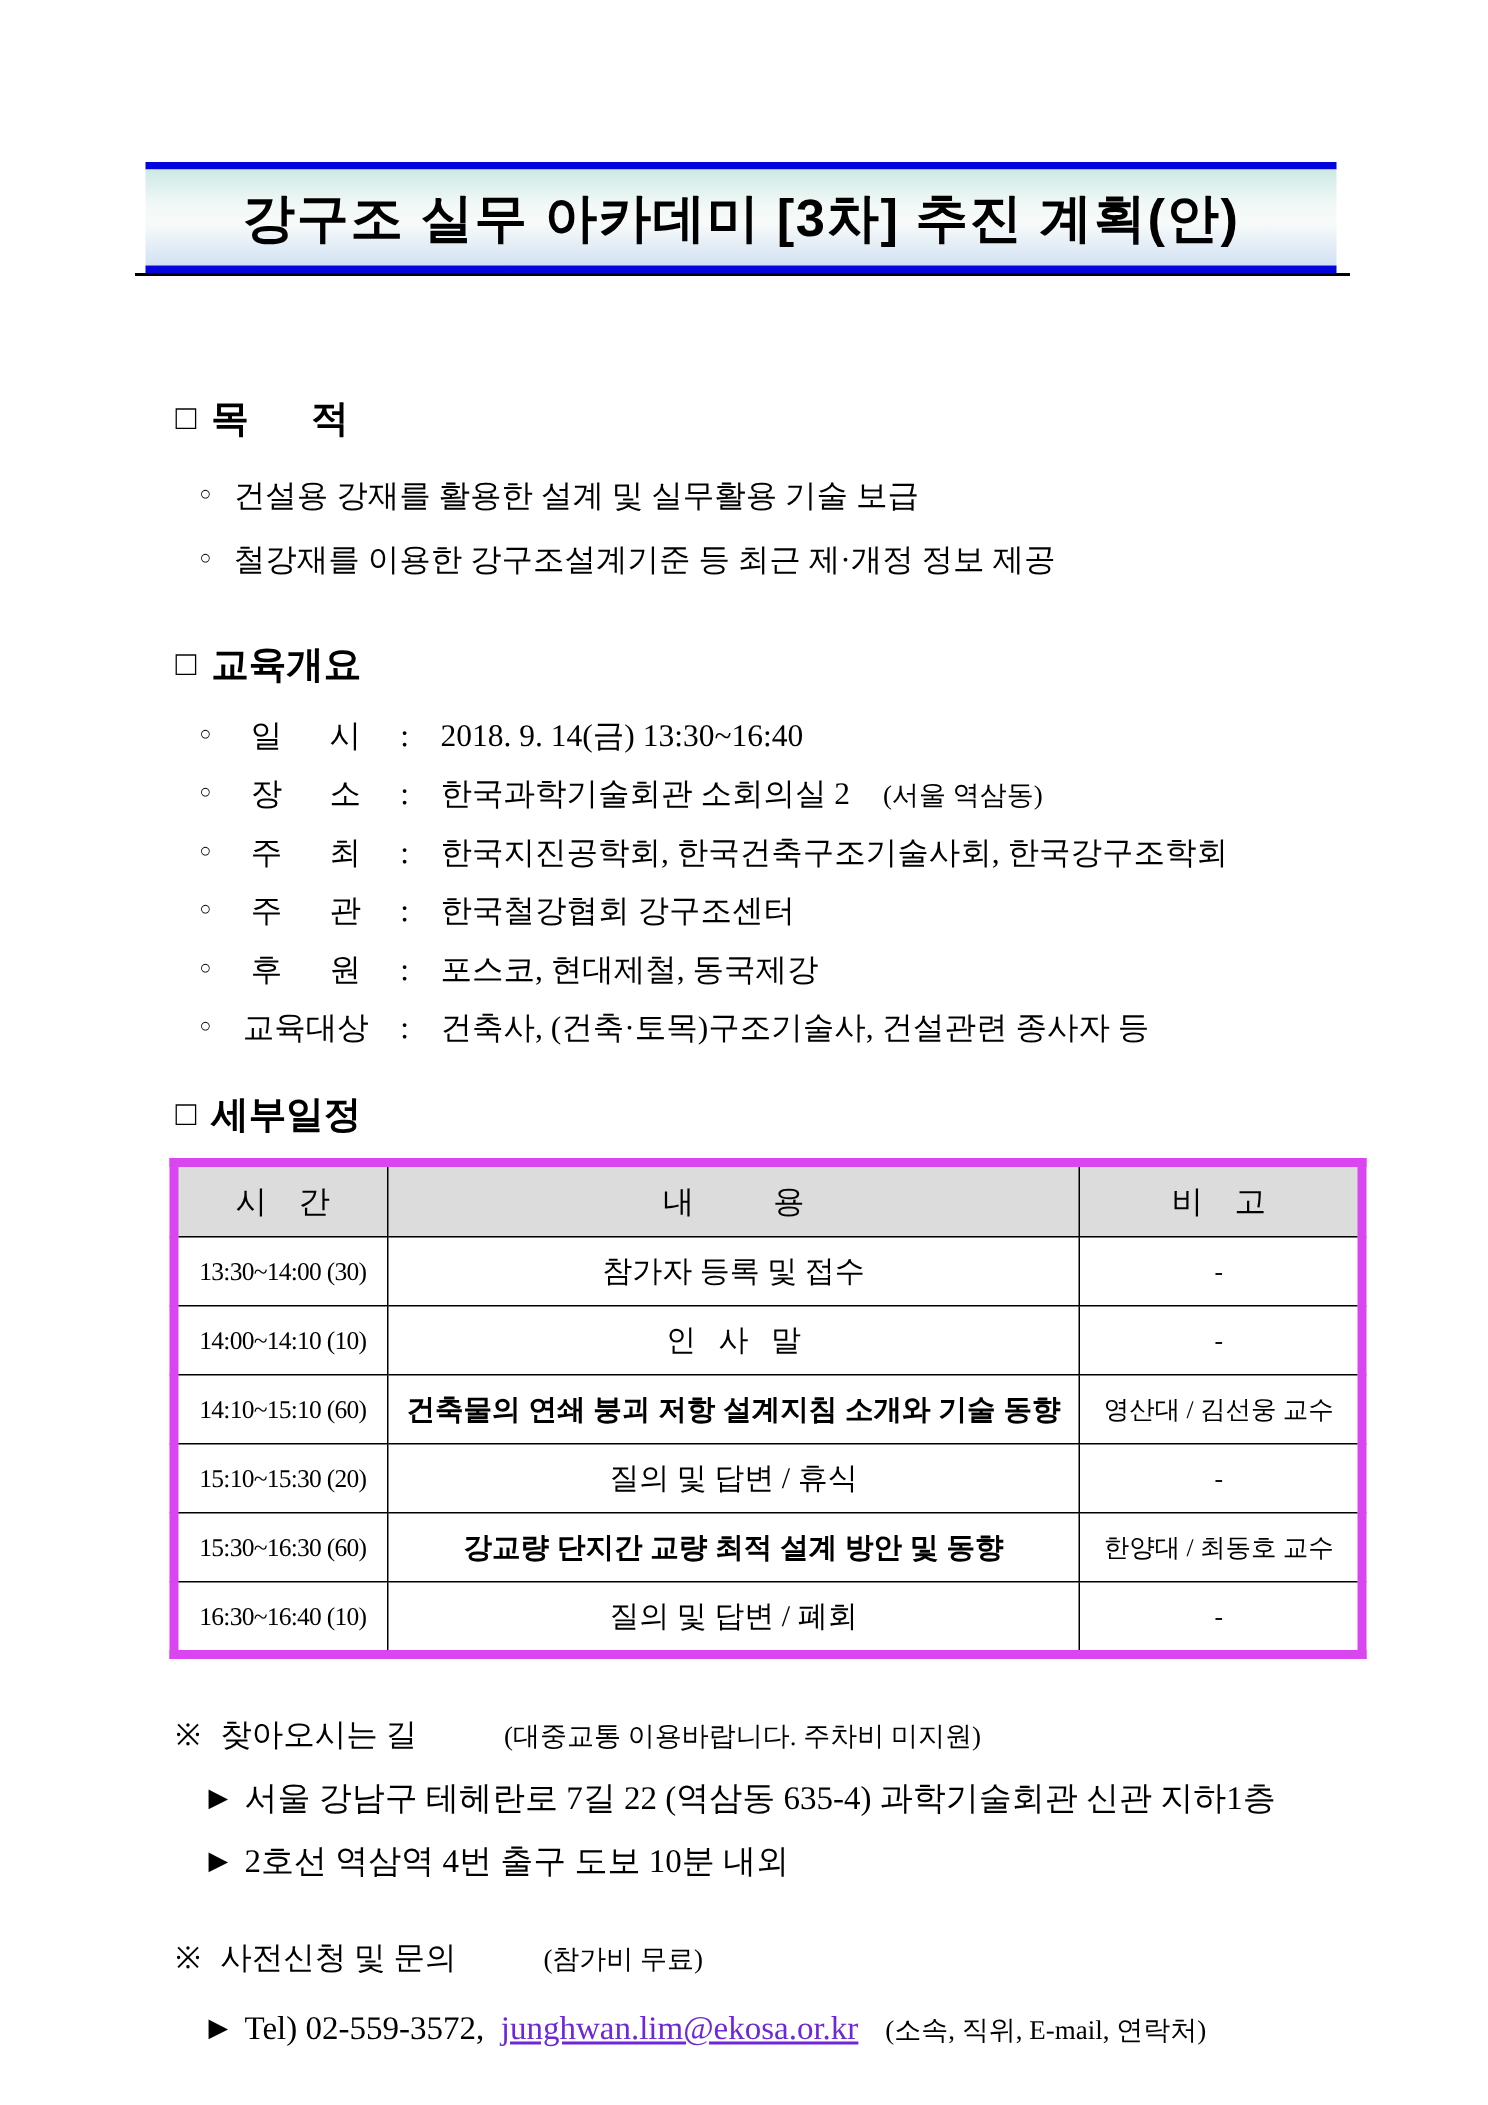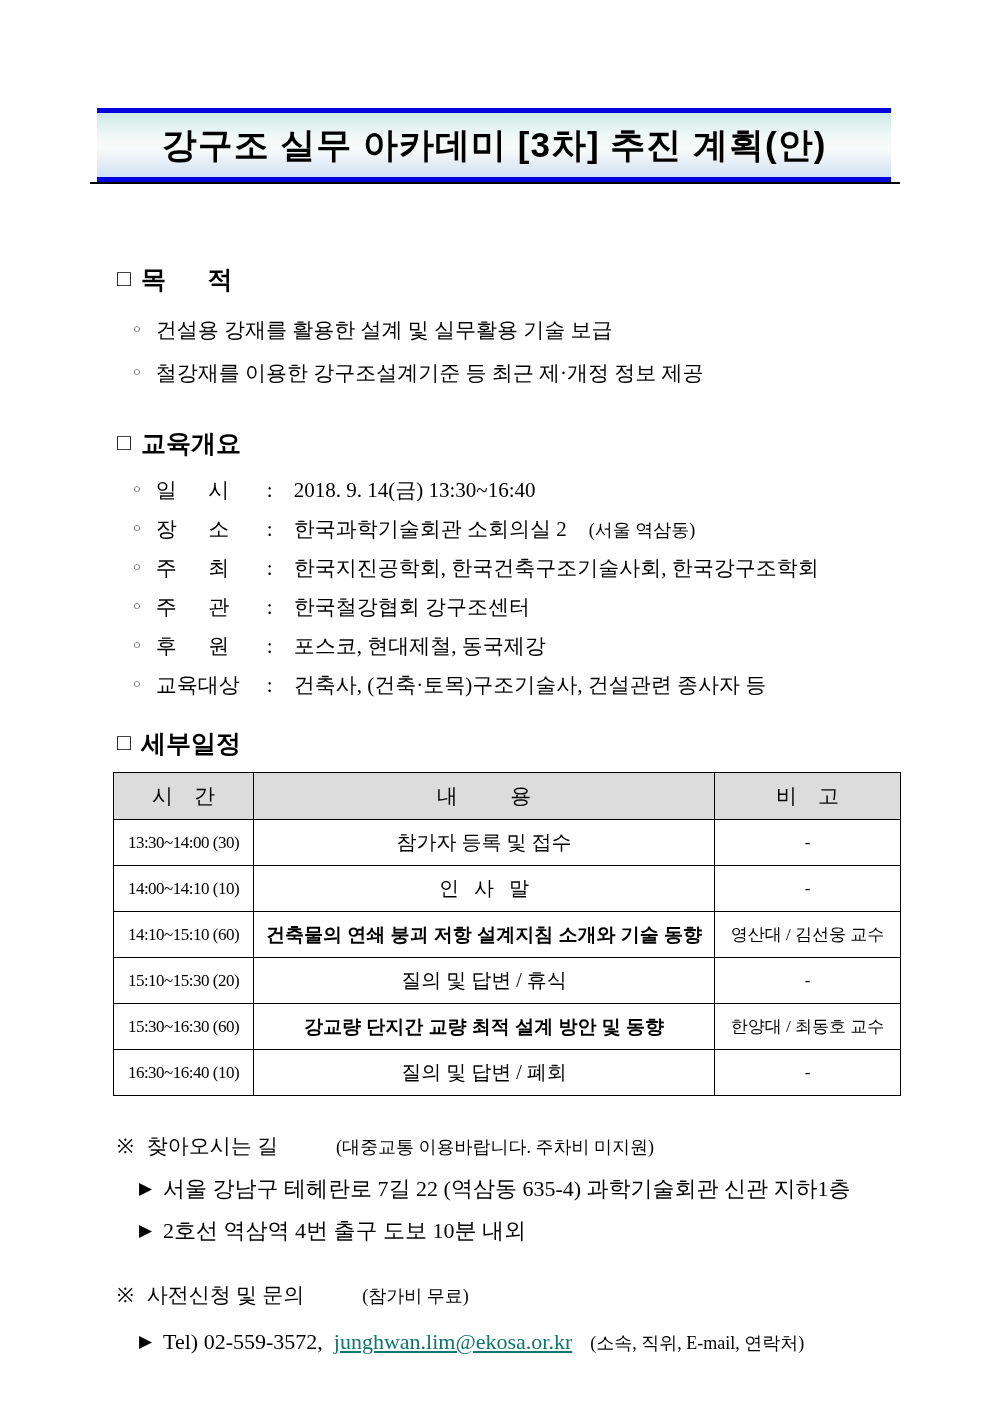--- a/index.html
+++ b/index.html
@@ -39,29 +39,29 @@
     display:flex; align-items:baseline; gap:15px;
   }
   .o-bullet { font-size:13px; position:relative; top:-4px; }
 
   
   .ov-list { margin-top:14px; }
   .ov-item {
     padding-left:133px; font-size:21px; line-height:37px;
     display:flex; align-items:baseline; gap:15px;
   }
-  .ov-label { display:inline-block; width:96px; white-space:pre-wrap; }
+  .ov-label { display:inline-block; width:96px; white-space:pre-wrap;text-align:center; }
   .ov-colon { margin-right:6px; }
   .ov-note { font-size:18px; margin-left:7px; }
 
   
   .sched-table {
     margin:14px 0 0 113px; width:784px;
     border-collapse:collapse; table-layout:fixed;
-    border:1px solid #d946ef;
+    border:6px solid #d946ef;
   }
   .sched-table th, .sched-table td {
     border:1px solid #000; text-align:center; vertical-align:middle; padding:0;
   }
   .sched-table th {
     height:46px; background:#dcdcdc; font-weight:normal; font-size:21px;
   }
   .col-time  { width:139px; }
   .col-body  { width:460px; }
   .col-note  { width:185px; }
@@ -79,21 +79,21 @@
     padding-left:117px; font-size:21px; line-height:32px;
     display:flex; align-items:baseline; gap:13px;
   }
   .note-marker { font-size:20px; }
   .note-sub { font-size:18px;margin-left:45px; }
   .arrow-line {
     padding-left:139px; font-size:22px; line-height:40px;
     display:flex; align-items:baseline; gap:11px;
   }
   .arrow-marker { font-size:17px; position:relative; top:-2px; }
-  .email-link { color:#0f766e; text-decoration:underline; }
+  .email-link { color:#6d28d9; text-decoration:underline; }
   .tel-suffix { font-size:18px; margin-left:7px; }
 </style>
 </head>
 <body>
 
 <div class="banner-outer">
   <div class="banner">
     <div class="banner-bar"></div>
     <div class="banner-body">
       <div class="banner-title">강구조 실무 아카데미 [3차] 추진 계획(안)</div>

